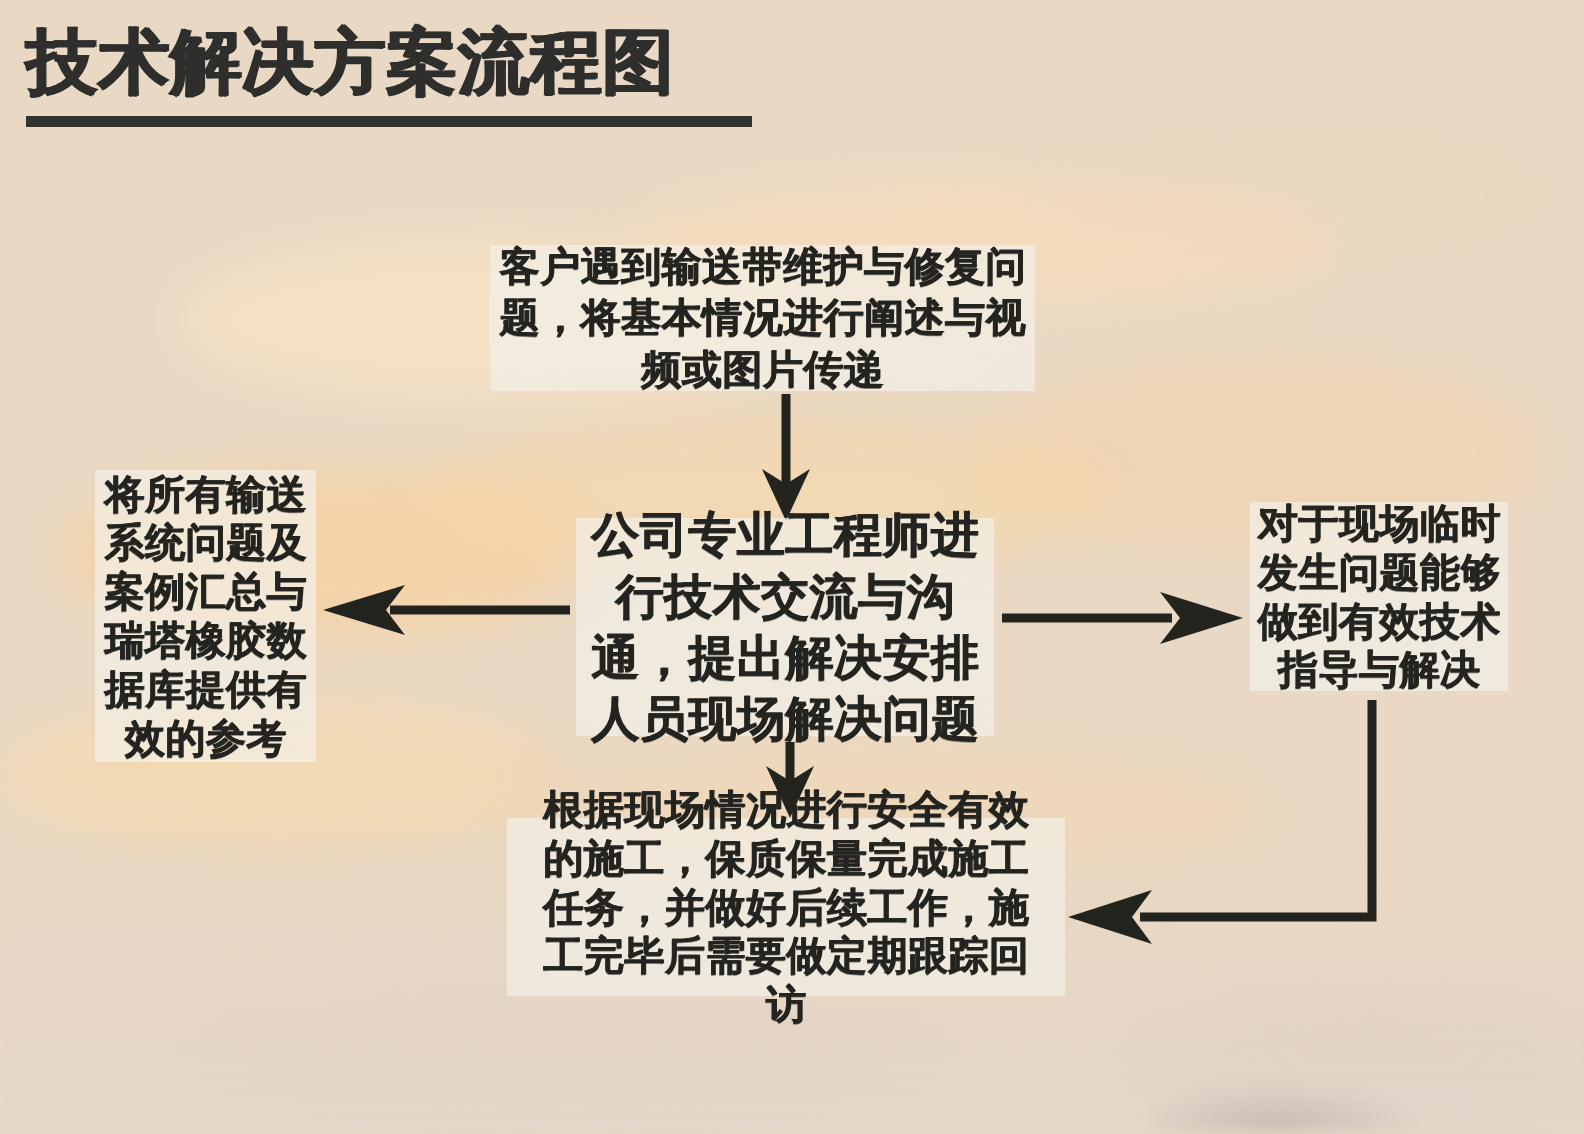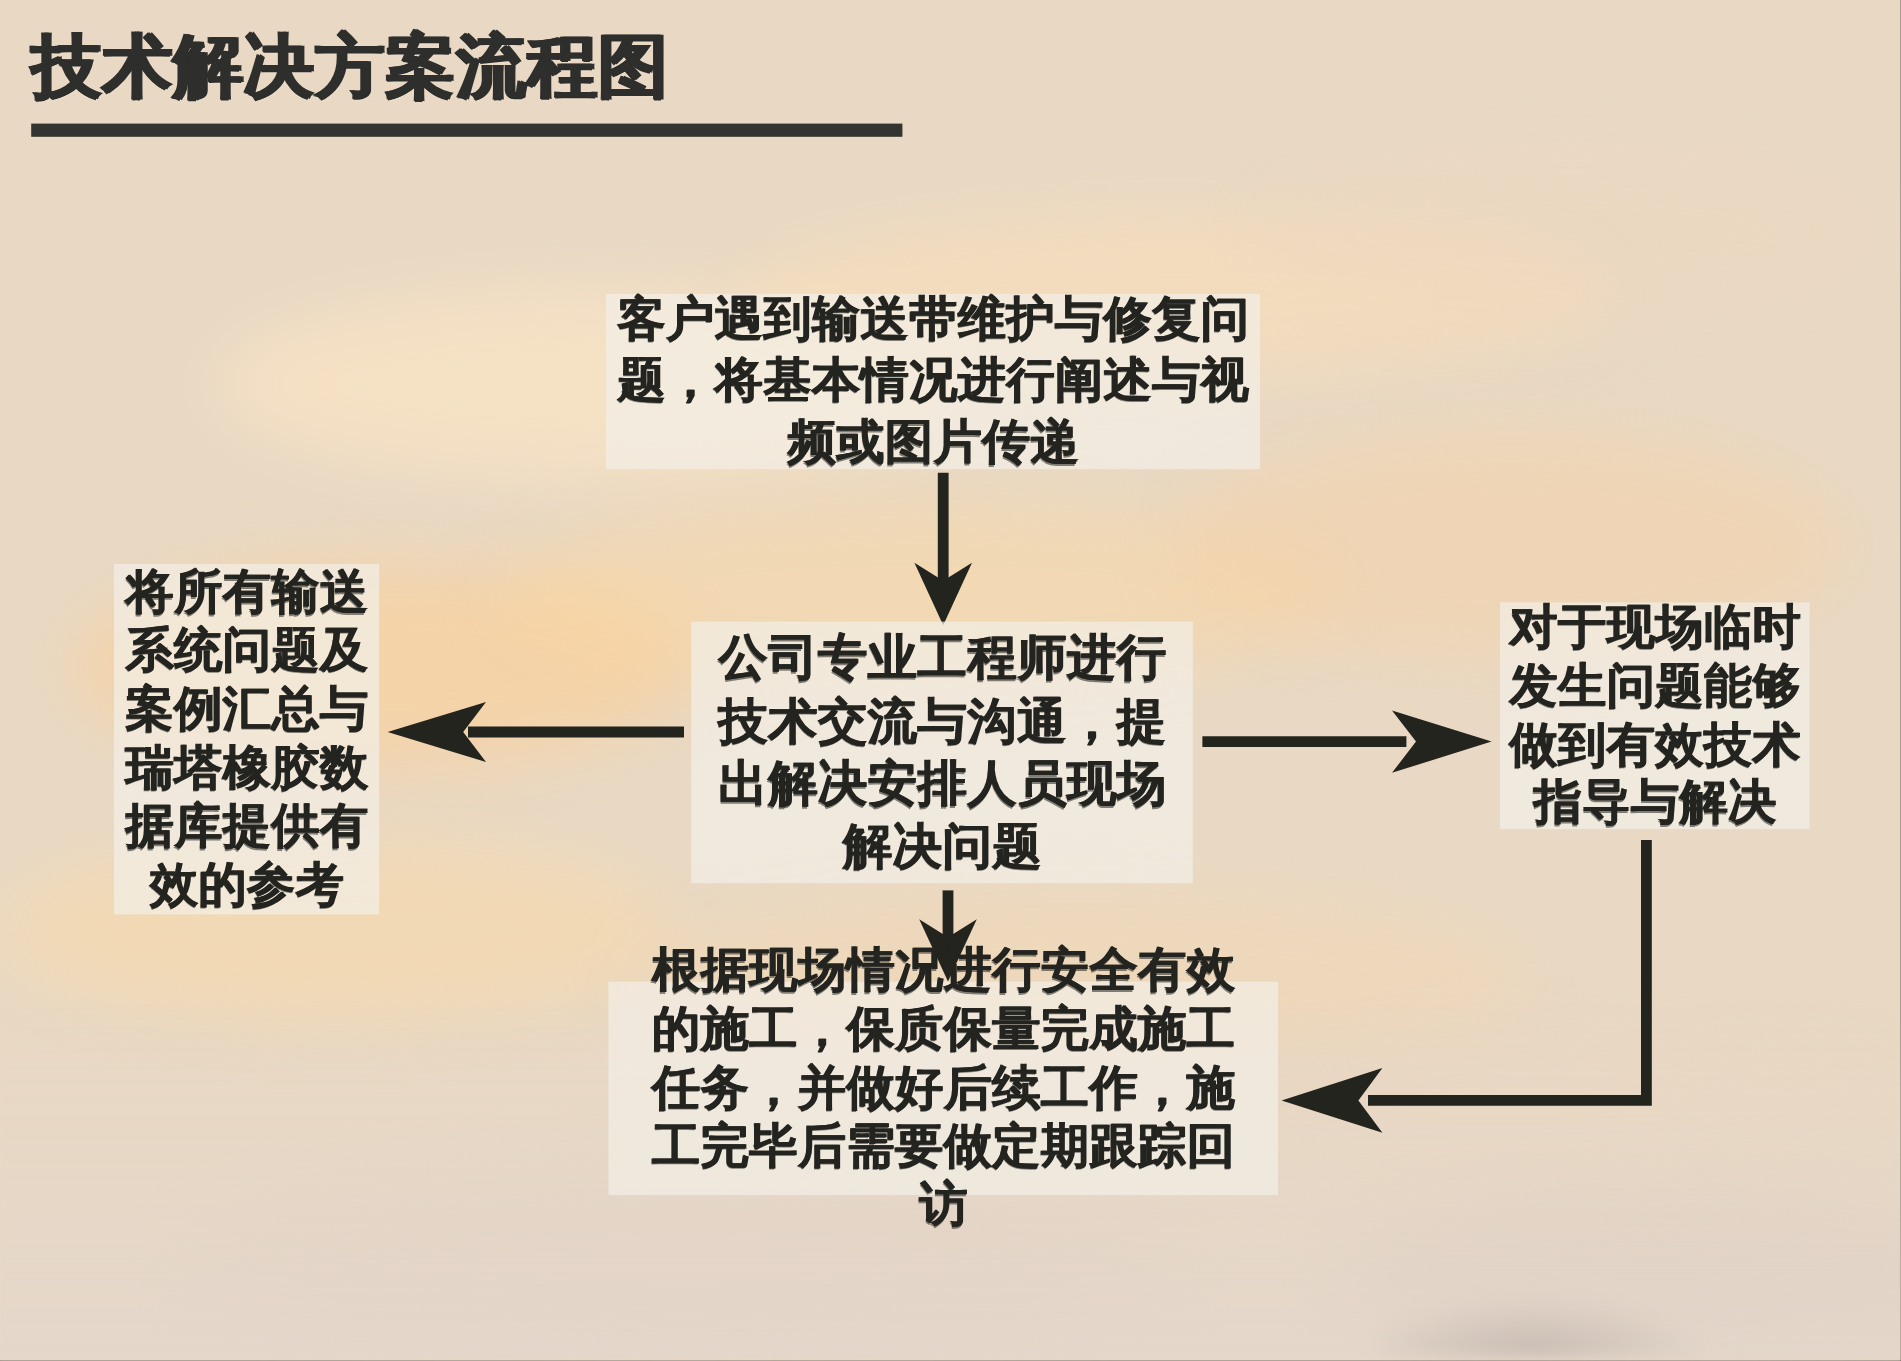--- a/index.html
+++ b/index.html
@@ -73,21 +73,21 @@
 
   
   #title-block {
     position: absolute;
     left: 26px;
     top: 26px;
     width: 740px;
   }
   #title-text {
     font-family: "Liberation Sans", "DejaVu Sans", sans-serif;
-    font-size: 58px;
+    font-size: 71px;
     line-height: 1.02;
     font-weight: 700;
     color: #2e2e2c;
     letter-spacing: 1px;
     white-space: nowrap;
     text-shadow: 2px 0 0 #2e2e2c, -1px 0 0 #2e2e2c, 0 1px 0 #2e2e2c, 1px 1px 2px rgba(255,255,255,0.35);
   }
   #title-rule {
     margin-top: 18px;
     height: 11px;
@@ -107,25 +107,25 @@
   .node .txt {
     font-family: "Liberation Sans", "DejaVu Sans", sans-serif;
     font-weight: 700;
     color: #23231f;
     text-align: center;
     line-height: 1.28;
     letter-spacing: 0.5px;
     text-shadow: 1px 0 0 #23231f, 0 1px 0 rgba(35,35,31,0.55);
   }
 
-  #node-top   { left: 505px; top: 245px;  width: 545px; height: 146px; padding: 0 8px; }
+  #node-top   { left: 490px; top: 245px;  width: 545px; height: 146px; padding: 0 8px; }
   #node-top .txt   { font-size: 40px; }
 
   #node-center{ left: 576px; top: 518px;  width: 418px; height: 218px; padding: 6px 10px; }
-  #node-center .txt{ font-size: 41px; }
+  #node-center .txt{ font-size: 48px; }
 
   #node-left  { left: 95px;  top: 470px;  width: 221px; height: 292px; padding: 2px 6px; }
   #node-left .txt  { font-size: 40px; line-height: 1.22; }
 
   #node-right { left: 1250px; top: 502px; width: 258px; height: 189px; padding: 4px 6px; }
   #node-right .txt { font-size: 40px; line-height: 1.22; }
 
   #node-bottom{ left: 507px; top: 818px;  width: 558px; height: 178px; padding: 4px 22px; }
   #node-bottom .txt{ font-size: 40px; line-height: 1.22; }
 

